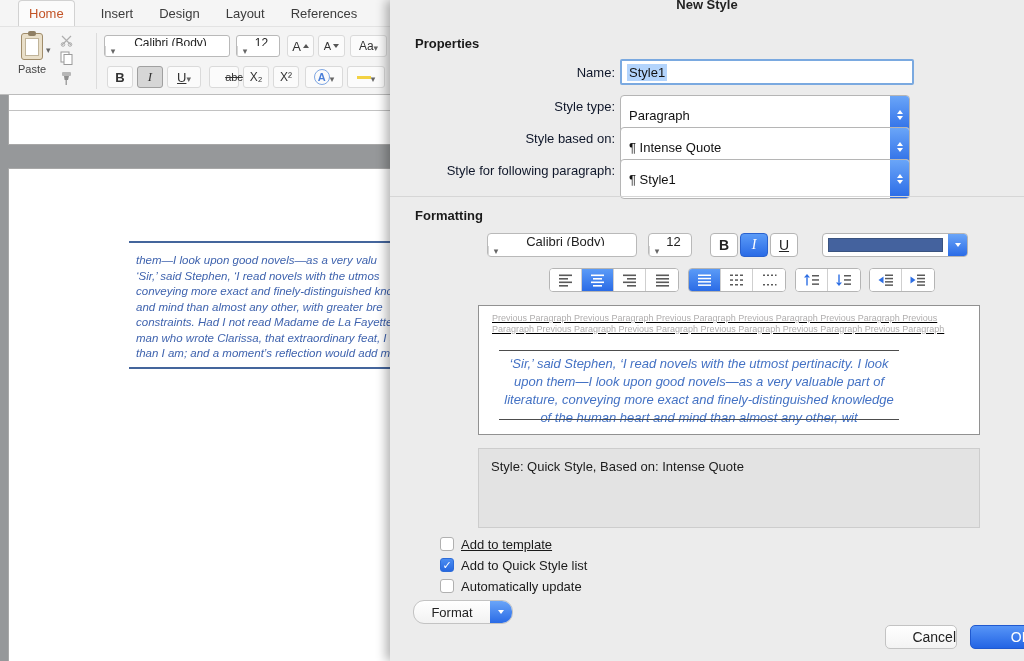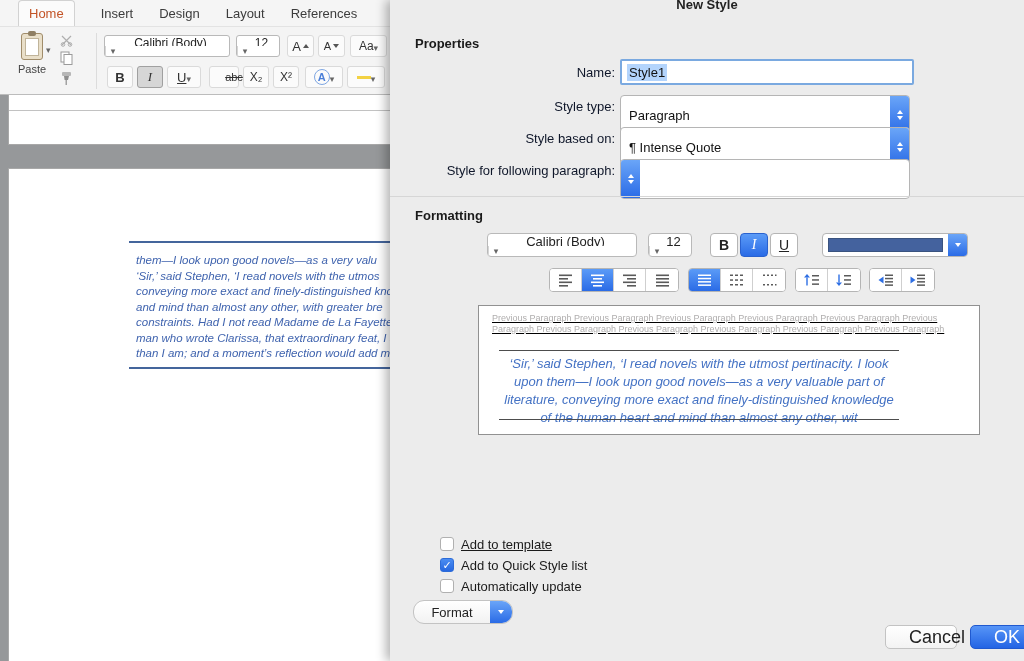--- a/index.html
+++ b/index.html
@@ -85,22 +85,22 @@
   .desc { position:absolute; left:88px; top:448px; width:502px; height:80px; background:#e3e3e3;
           border:1px solid #cdcdcd; font-size:13px; color:#1c1c1c; padding:10px 12px; }
   .cb { position:absolute; width:14px; height:14px; background:#fff; border:1px solid #b0b0b0; border-radius:3px; }
   .cb.checked { background:linear-gradient(#4b8df2,#2667e0); border-color:#2d6cd8; }
   .cb.checked::after { content:"✓"; color:#fff; font-size:11px; display:block; text-align:center; line-height:13px; }
   .cb-label { position:absolute; font-size:13px; color:#1b1b1b; line-height:15px; }
   .fmt { position:absolute; width:100px; height:24px; background:linear-gradient(#ffffff,#f2f2f2);
          border:1px solid #c3c3c3; border-radius:5px; display:flex; align-items:center; overflow:hidden; }
   .fmt-txt { flex:1; text-align:center; font-size:13px; color:#222; }
   .fmt .stepper { width:22px; }
-  .btn { position:absolute; height:24px; border-radius:5px; font-size:18px; display:flex;
-         align-items:center; justify-content:flex-start;padding-left:23px; }
+  .btn { position:absolute; height:24px; border-radius:5px; font-size:14px; display:flex;
+         align-items:center; justify-content:flex-end; }
   .btn.plain { background:linear-gradient(#ffffff,#f3f3f3); border:1px solid #c3c3c3; color:#222; }
   .btn.primary { background:linear-gradient(#5795f7,#2364e4); border:1px solid #2059cf; color:#fff; }
 </style>
 </head>
 <body>
 
 <div>
 
   <div class="tabbar">
     <div class="tab active">Home</div>
@@ -236,20 +236,21 @@
   <div class="dlg-select" style="left:230px; top:127px; width:290px;">
     <span class="val">¶ Intense Quote</span>
     <span class="stepper">
         <span class="tri-up"></span>
         <span class="tri-dn"></span>
       </span>
   </div>
 
   <div class="row-label" style="top:163px;">Style for following paragraph:</div>
   <div class="dlg-select" style="left:230px; top:159px; width:290px;">
+    <span class="val">¶ Style1</span>
     <span class="stepper">
         <span class="tri-up"></span>
         <span class="tri-dn"></span>
       </span>
   </div>
 
   <div class="hline"></div>
 
   <div class="section-label" style="left:25px; top:208px;">Formatting</div>
 
@@ -412,20 +413,21 @@
     </div>
   </div>
 
   <div class="preview">
     <div class="prev-gray">Previous Paragraph Previous Paragraph Previous Paragraph Previous Paragraph Previous Paragraph Previous Paragraph Previous Paragraph Previous Paragraph Previous Paragraph Previous Paragraph Previous Paragraph</div>
     <div class="prule" style="top:44px;"></div>
     <div class="pq">‘Sir,’ said Stephen, ‘I read novels with the utmost pertinacity. I look upon them—I look upon good novels—as a very valuable part of literature, conveying more exact and finely-distinguished knowledge of the human heart and mind than almost any other, wit</div>
     <div class="prule" style="top:113px;"></div>
   </div>
 
+  <div class="desc">Style: Quick Style, Based on: Intense Quote</div>
 
   <div class="cb" style="left:50px; top:537px;"></div>
   <div class="cb-label" style="left:71px; top:537px;text-decoration:underline;">Add to template</div>
 
   <div class="cb checked" style="left:50px; top:558px;"></div>
   <div class="cb-label" style="left:71px; top:558px;">Add to Quick Style list</div>
 
   <div class="cb" style="left:50px; top:579px;"></div>
   <div class="cb-label" style="left:71px; top:579px;">Automatically update</div>
 

